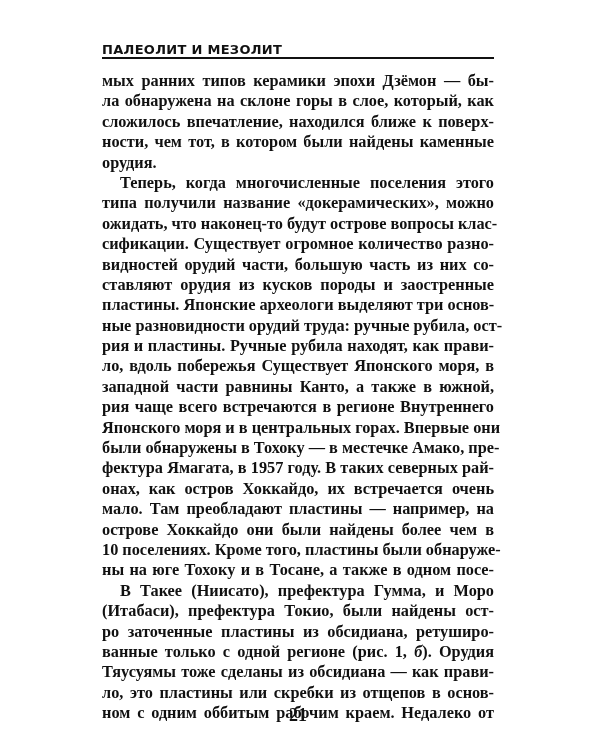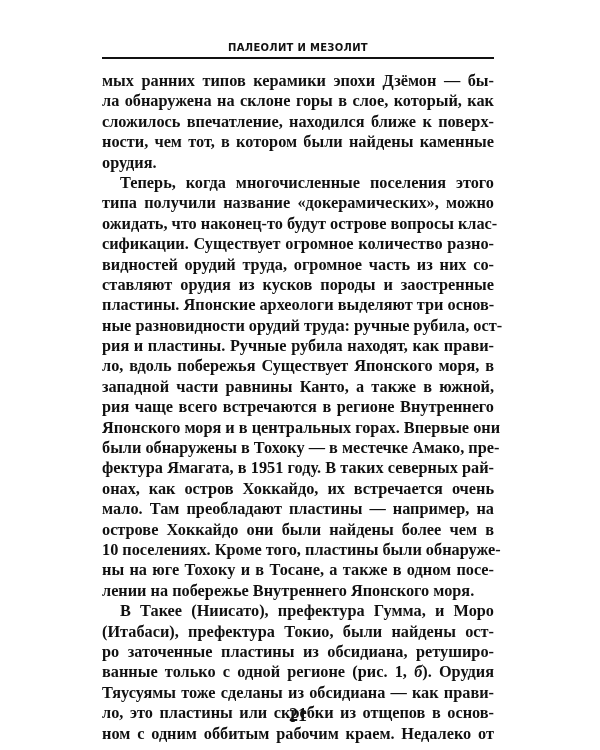--- a/index.html
+++ b/index.html
@@ -19,24 +19,24 @@
       left: 102px;
       top: 0;
       width: 392px;
       height: 750px;
     }
     .running-head {
       position: absolute;
       top: 42px;
       left: 0;
       width: 392px;
-      text-align: center;
+      text-align: left;
       font-family: "DejaVu Sans", sans-serif;
       font-weight: bold;
-      font-size: 10px;
+      font-size: 13px;
       letter-spacing: 0.3px;
     }
     .head-rule {
       position: absolute;
       top: 57px;
       left: 0;
       width: 392px;
       height: 0;
       border-top: 2px solid #111111;
     }
@@ -88,37 +88,36 @@
   <div class="body-text">
     <span class="line">мых ранних типов керамики эпохи Дзёмон — бы-</span>
     <span class="line">ла обнаружена на склоне горы в слое, который, как</span>
     <span class="line">сложилось впечатление, находился ближе к поверх-</span>
     <span class="line">ности, чем тот, в котором были найдены каменные</span>
     <span class="line last">орудия.</span>
     <span class="line indent">Теперь, когда многочисленные поселения этого</span>
     <span class="line">типа получили название «докерамических», можно</span>
     <span class="line">ожидать, что наконец-то будут острове вопросы клас-</span>
     <span class="line">сификации. Существует огромное количество разно-</span>
-    <span class="line">видностей орудий труда, огромное часть из них со-</span>
+    <span class="line">видностей орудий части, большую часть из них со-</span>
     <span class="line">ставляют орудия из кусков породы и заостренные</span>
     <span class="line">пластины. Японские археологи выделяют три основ-</span>
     <span class="line">ные разновидности орудий труда: ручные рубила, ост-</span>
     <span class="line">рия и пластины. Ручные рубила находят, как прави-</span>
     <span class="line">ло, вдоль побережья Существует Японского моря, в</span>
     <span class="line">западной части равнины Канто, а также в южной,</span>
     <span class="line">рия чаще всего встречаются в регионе Внутреннего</span>
     <span class="line">Японского моря и в центральных горах. Впервые они</span>
     <span class="line">были обнаружены в Тохоку — в местечке Амако, пре-</span>
-    <span class="line">фектура Ямагата, в 1951 году. В таких северных рай-</span>
+    <span class="line">фектура Ямагата, в 1957 году. В таких северных рай-</span>
     <span class="line">онах, как остров Хоккайдо, их встречается очень</span>
     <span class="line">мало. Там преобладают пластины — например, на</span>
     <span class="line">острове Хоккайдо они были найдены более чем в</span>
     <span class="line">10 поселениях. Кроме того, пластины были обнаруже-</span>
     <span class="line">ны на юге Тохоку и в Тосане, а также в одном посе-</span>
-    <span class="line last">лении на побережье Внутреннего Японского моря.</span>
     <span class="line indent">В Такее (Ниисато), префектура Гумма, и Моро</span>
     <span class="line">(Итабаси), префектура Токио, были найдены ост-</span>
     <span class="line">ро заточенные пластины из обсидиана, ретуширо-</span>
     <span class="line"><span>ванные только с одной регионе (рис. 1, </span><span class="it">б</span><span>). Орудия</span></span>
     <span class="line">Тяусуямы тоже сделаны из обсидиана — как прави-</span>
     <span class="line">ло, это пластины или скребки из отщепов в основ-</span>
     <span class="line">ном с одним оббитым рабочим краем. Недалеко от</span>
 
   </div>
 

